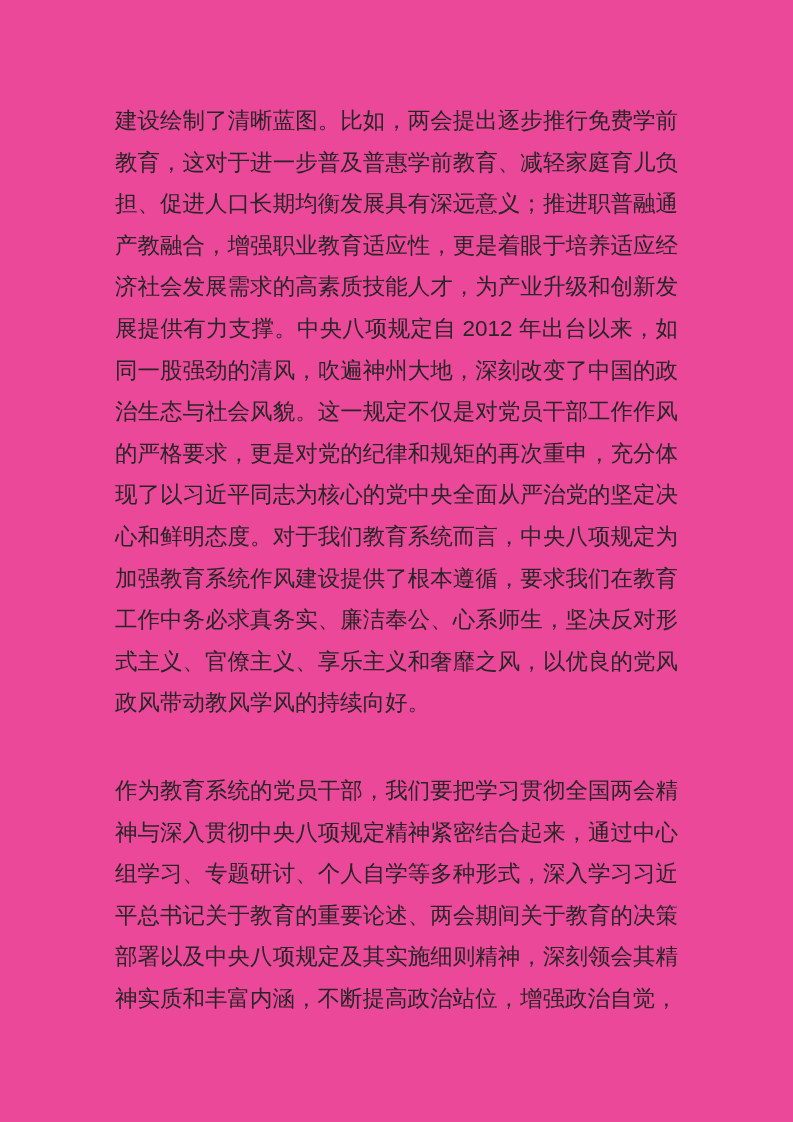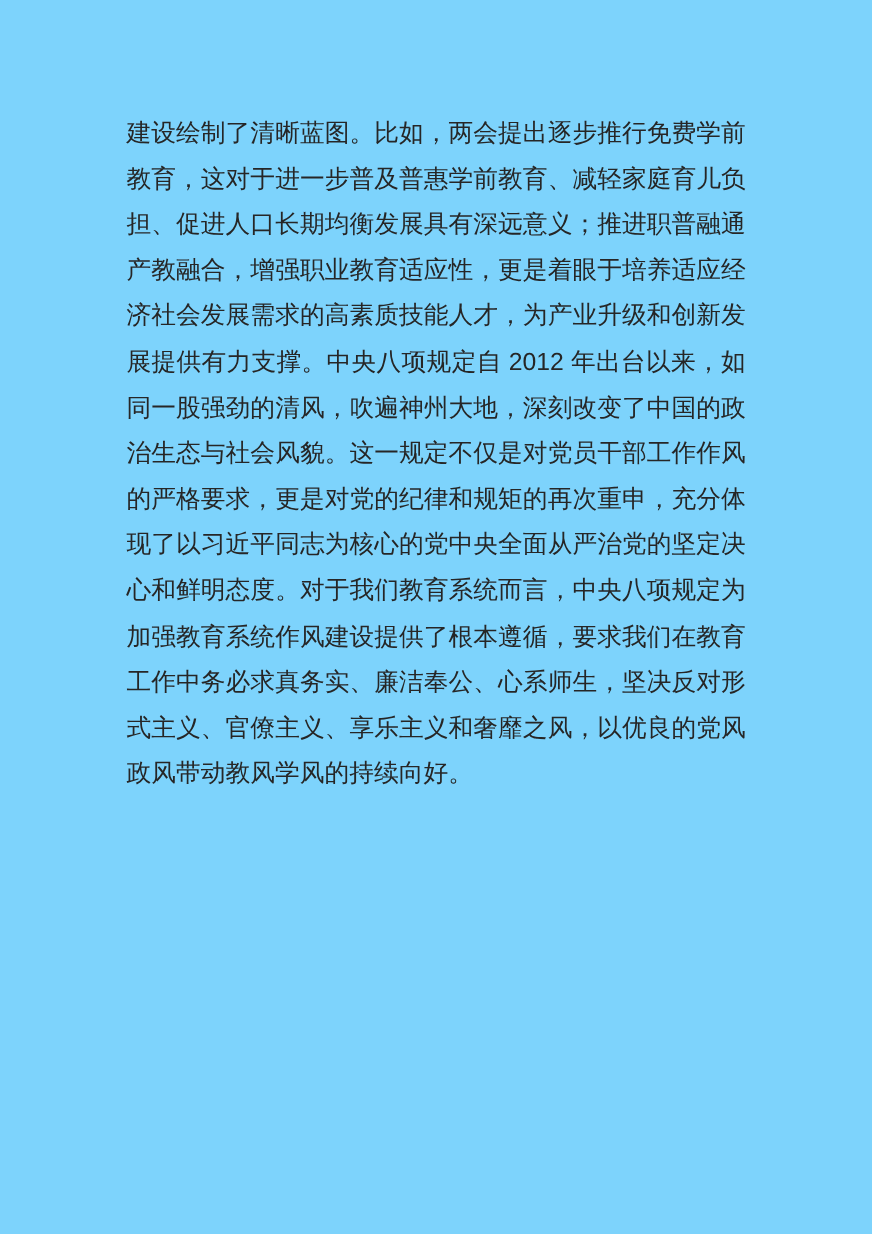--- a/index.html
+++ b/index.html
@@ -4,21 +4,21 @@
 <style>
   html, body {
     margin: 0;
     padding: 0;
     background: #ffffff;
   }
   .doc-page {
     position: relative;
     width: 793px;
     height: 1122px;
-    background: #7dd3fc;
+    background: #ec4899;
     overflow: hidden;
     font-family: "Liberation Sans", "DejaVu Sans", sans-serif;
   }
   .doc-content {
     position: absolute;
     left: 115px;
     top: 100px;
     width: 563px;
     color: #262626;
     font-size: 22.5px;
@@ -35,14 +35,15 @@
   .doc-paragraph + .doc-paragraph {
     margin-top: 46px;
   }
 </style>
 </head>
 <body>
 
 <div class="doc-page">
   <div class="doc-content">
     <p class="doc-paragraph">建设绘制了清晰蓝图。比如，两会提出逐步推行免费学前教育，这对于进一步普及普惠学前教育、减轻家庭育儿负担、促进人口长期均衡发展具有深远意义；推进职普融通产教融合，增强职业教育适应性，更是着眼于培养适应经济社会发展需求的高素质技能人才，为产业升级和创新发展提供有力支撑。中央八项规定自 2012 年出台以来，如同一股强劲的清风，吹遍神州大地，深刻改变了中国的政治生态与社会风貌。这一规定不仅是对党员干部工作作风的严格要求，更是对党的纪律和规矩的再次重申，充分体现了以习近平同志为核心的党中央全面从严治党的坚定决心和鲜明态度。对于我们教育系统而言，中央八项规定为加强教育系统作风建设提供了根本遵循，要求我们在教育工作中务必求真务实、廉洁奉公、心系师生，坚决反对形式主义、官僚主义、享乐主义和奢靡之风，以优良的党风政风带动教风学风的持续向好。</p>
+    <p class="doc-paragraph">作为教育系统的党员干部，我们要把学习贯彻全国两会精神与深入贯彻中央八项规定精神紧密结合起来，通过中心组学习、专题研讨、个人自学等多种形式，深入学习习近平总书记关于教育的重要论述、两会期间关于教育的决策部署以及中央八项规定及其实施细则精神，深刻领会其精神实质和丰富内涵，不断提高政治站位，增强政治自觉，</p>
   </div>
 </div>
 
 </body></html>

